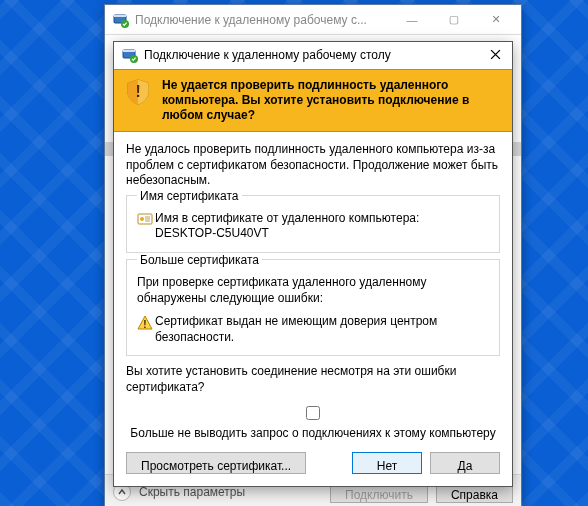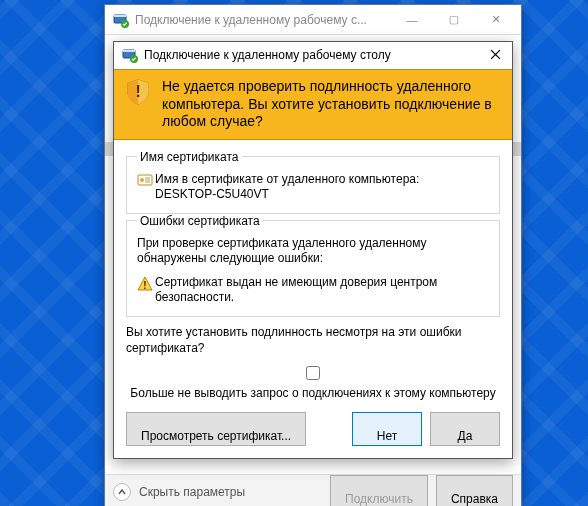--- a/index.html
+++ b/index.html
@@ -90,22 +90,22 @@
     padding: 8px 10px;
     display: flex;
     align-items: flex-start;
     gap: 10px;
   }
   .shield {
     width: 28px; height: 28px;
     flex-shrink: 0;
   }
   .warn-text {
-    font-weight: normal;
-    font-size: 14px;
+    font-weight: bold;
+    font-size: 12px;
     color: #000;
     line-height: 1.25;
   }
   .body {
     padding: 10px 12px 12px 12px;
     color: #000;
     font-size: 12px;
   }
   .para { line-height: 1.3; }
   fieldset.group {
@@ -140,21 +140,21 @@
     gap: 8px;
     margin-top: 12px;
     align-items: center;
   }
   .btn {
     height: 22px;
     font-size: 12px;
     font-family: inherit;
     background: #e1e1e1;
     border: 1px solid #adadad;
-    padding: 16px 14px;
+    padding: 6px 14px;
   }
   .btn.default {
     background: #e5f1fb;
     border: 1px solid #0078d7;
   }
   .spacer { flex: 1; }
 
   .footer {
     position: absolute;
     left: 0; right: 0; bottom: 0;
@@ -235,53 +235,54 @@
           <path d="M16 2 L28 6 V14 C28 22 23 28 16 30 C9 28 4 22 4 14 V6 Z" fill="#fff" stroke="#c28300" stroke-width="1"></path>
           <path d="M16 2 L28 6 V14 C28 22 23 28 16 30 Z" fill="#f6c24a"></path>
           <path d="M16 2 L4 6 V14 C4 22 9 28 16 30 Z" fill="#f1a21e"></path>
           <text x="16" y="22" font-size="18" font-weight="bold" text-anchor="middle" fill="#4a2b00">!</text>
         </svg>
       </span>
       <div class="warn-text">Не удается проверить подлинность удаленного компьютера. Вы хотите установить подключение в любом случае?</div>
     </div>
 
     <div class="body">
+      <div class="para">Не удалось проверить подлинность удаленного компьютера из-за проблем с сертификатом безопасности. Продолжение может быть небезопасным.</div>
 
       <fieldset class="group">
         <legend>Имя сертификата</legend>
         <div class="cert-row">
           <span class="cert-icon">
             <svg viewBox="0 0 16 16">
                 <rect x="1" y="2" width="14" height="10" rx="1" fill="#fff" stroke="#b98d2a"></rect>
                 <circle cx="5" cy="7" r="2" fill="#e0a92e"></circle>
                 <path d="M8 5 h5 M8 7 h5 M8 9 h5" stroke="#c0a050" stroke-width="1"></path>
               </svg>
           </span>
           <div class="block-text">
             <div>Имя в сертификате от удаленного компьютера:</div>
             <div>DESKTOP-C5U40VT</div>
           </div>
         </div>
       </fieldset>
 
       <fieldset class="group">
-        <legend>Ошибки сертификата</legend>
+        <legend>Больше сертификата</legend>
         <div class="block-text">При проверке сертификата удаленного удаленному обнаружены следующие ошибки:</div>
         <div class="cert-row mt8">
           <span class="err-icon">
             <svg viewBox="0 0 16 16">
                 <path d="M8 1 L15 14 H1 Z" fill="#ffd24a" stroke="#b88500"></path>
                 <text x="8" y="12.5" font-size="10" font-weight="bold" text-anchor="middle" fill="#3a2a00">!</text>
               </svg>
           </span>
           <div class="block-text">Сертификат выдан не имеющим доверия центром безопасности.</div>
         </div>
       </fieldset>
 
-      <div class="para mt8">Вы хотите установить подлинность несмотря на эти ошибки сертификата?</div>
+      <div class="para mt8">Вы хотите установить соединение несмотря на эти ошибки сертификата?</div>
 
       <label class="checkbox-row">
         <input type="checkbox" style="">
         <span>Больше не выводить запрос о подключениях к этому компьютеру</span>
       </label>
 
       <div class="btn-row">
         <button class="btn">Просмотреть сертификат...</button>
         <span class="spacer"></span>
         <button class="btn default" style="min-width:70px">Нет</button>

